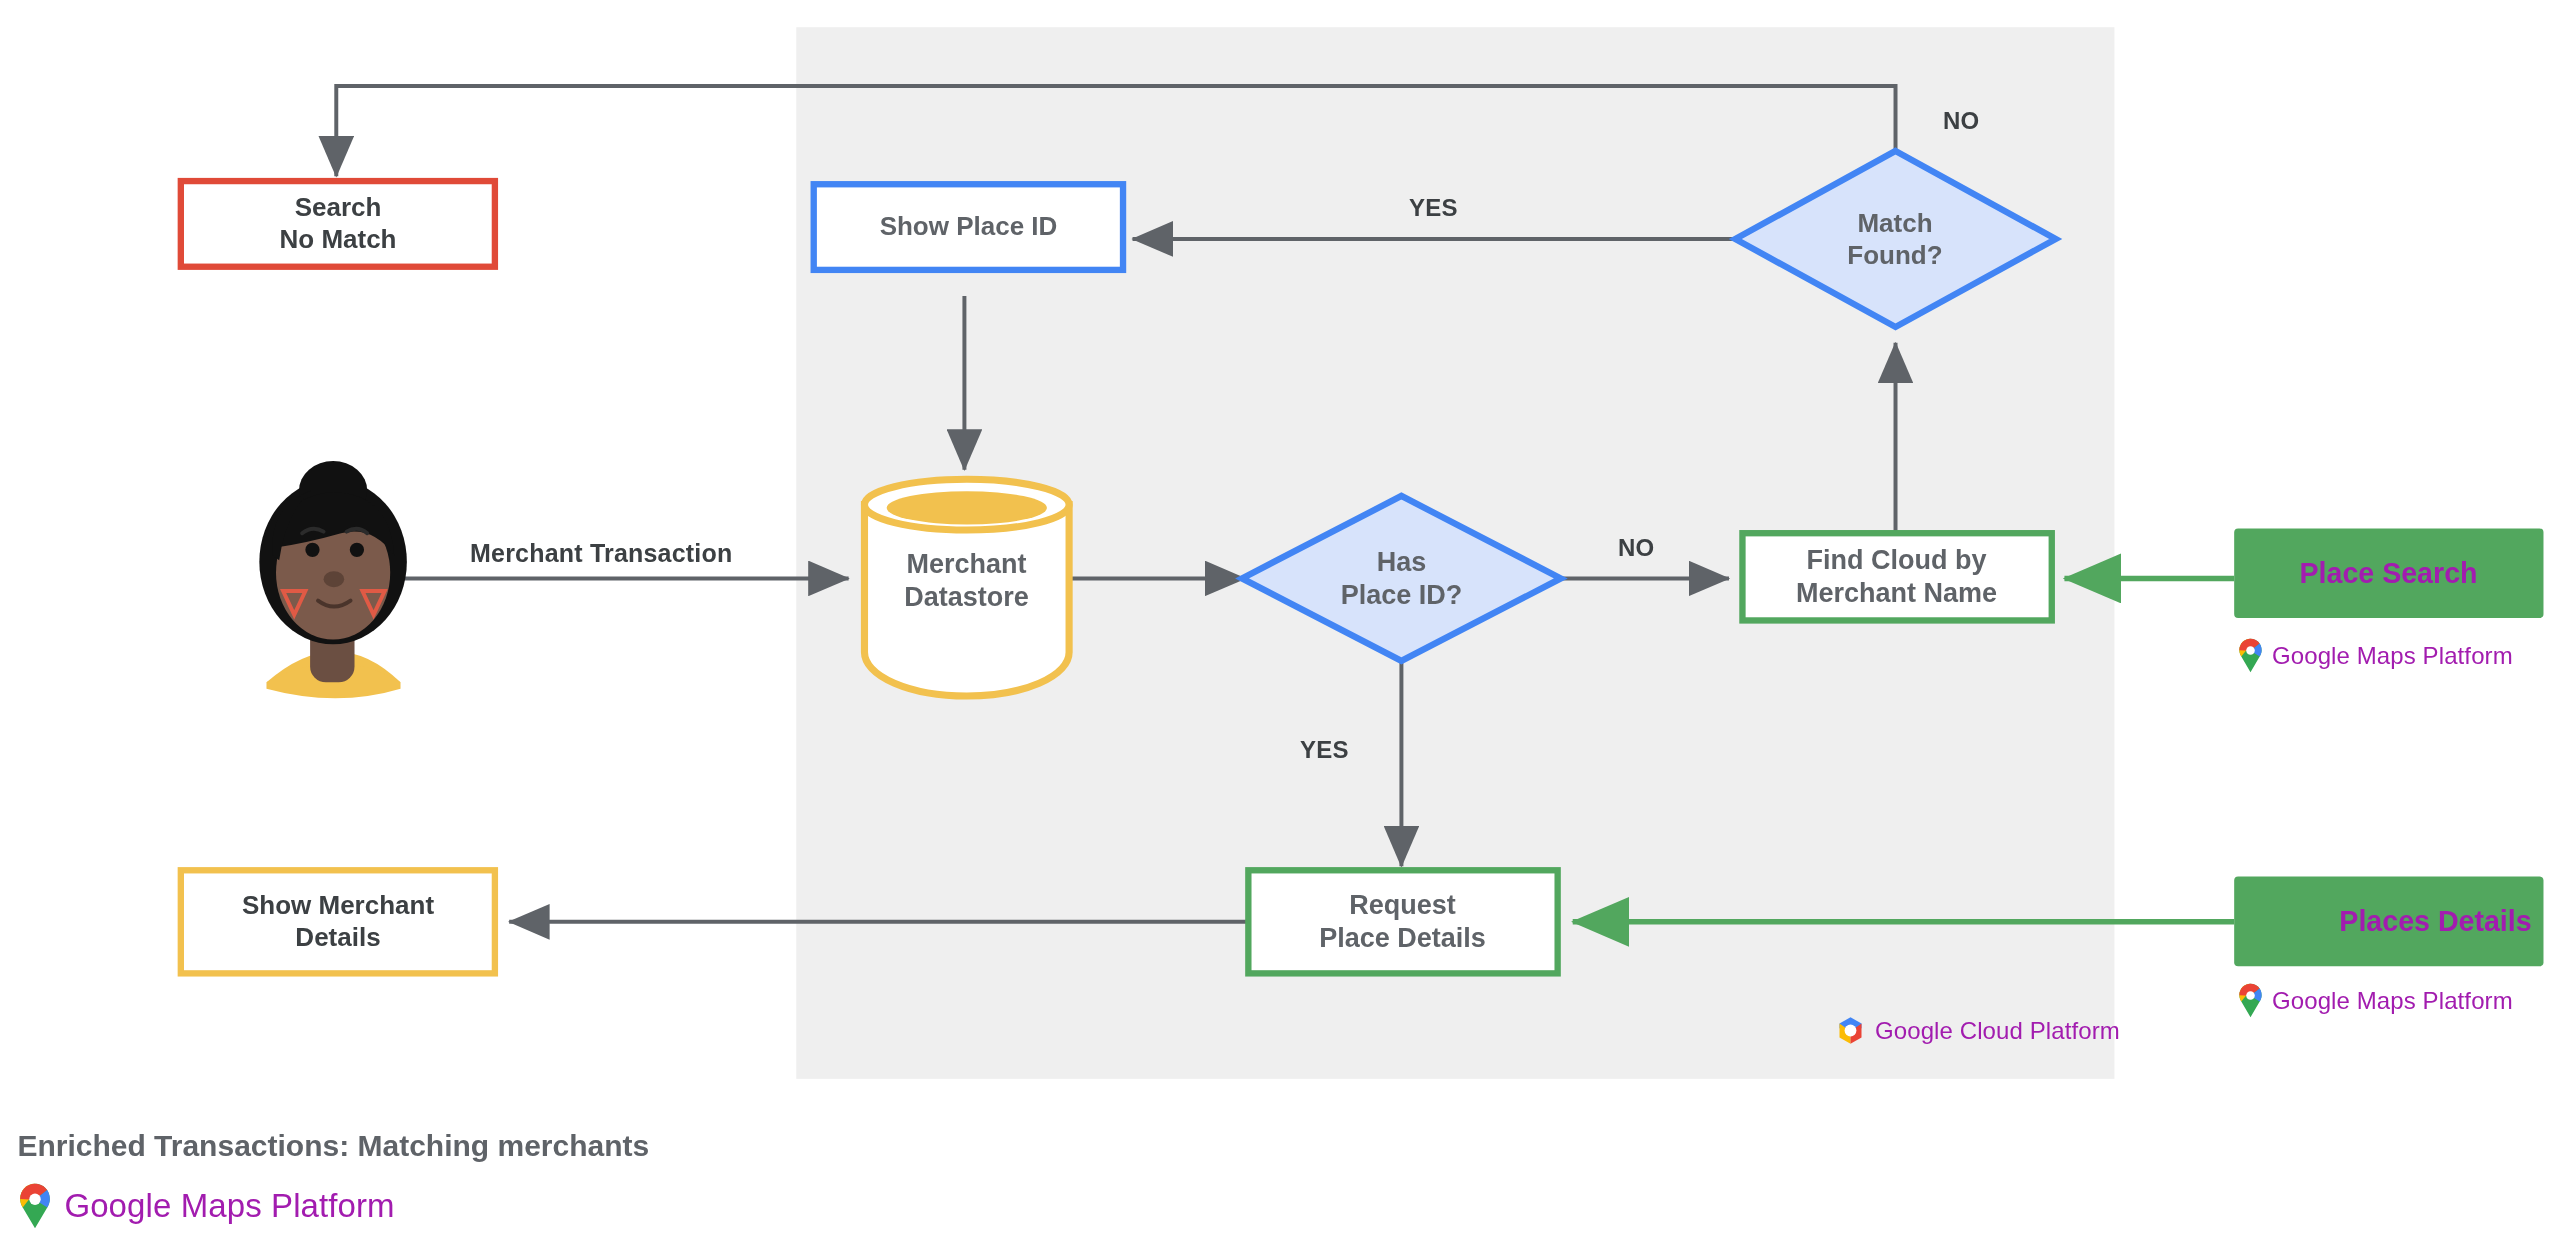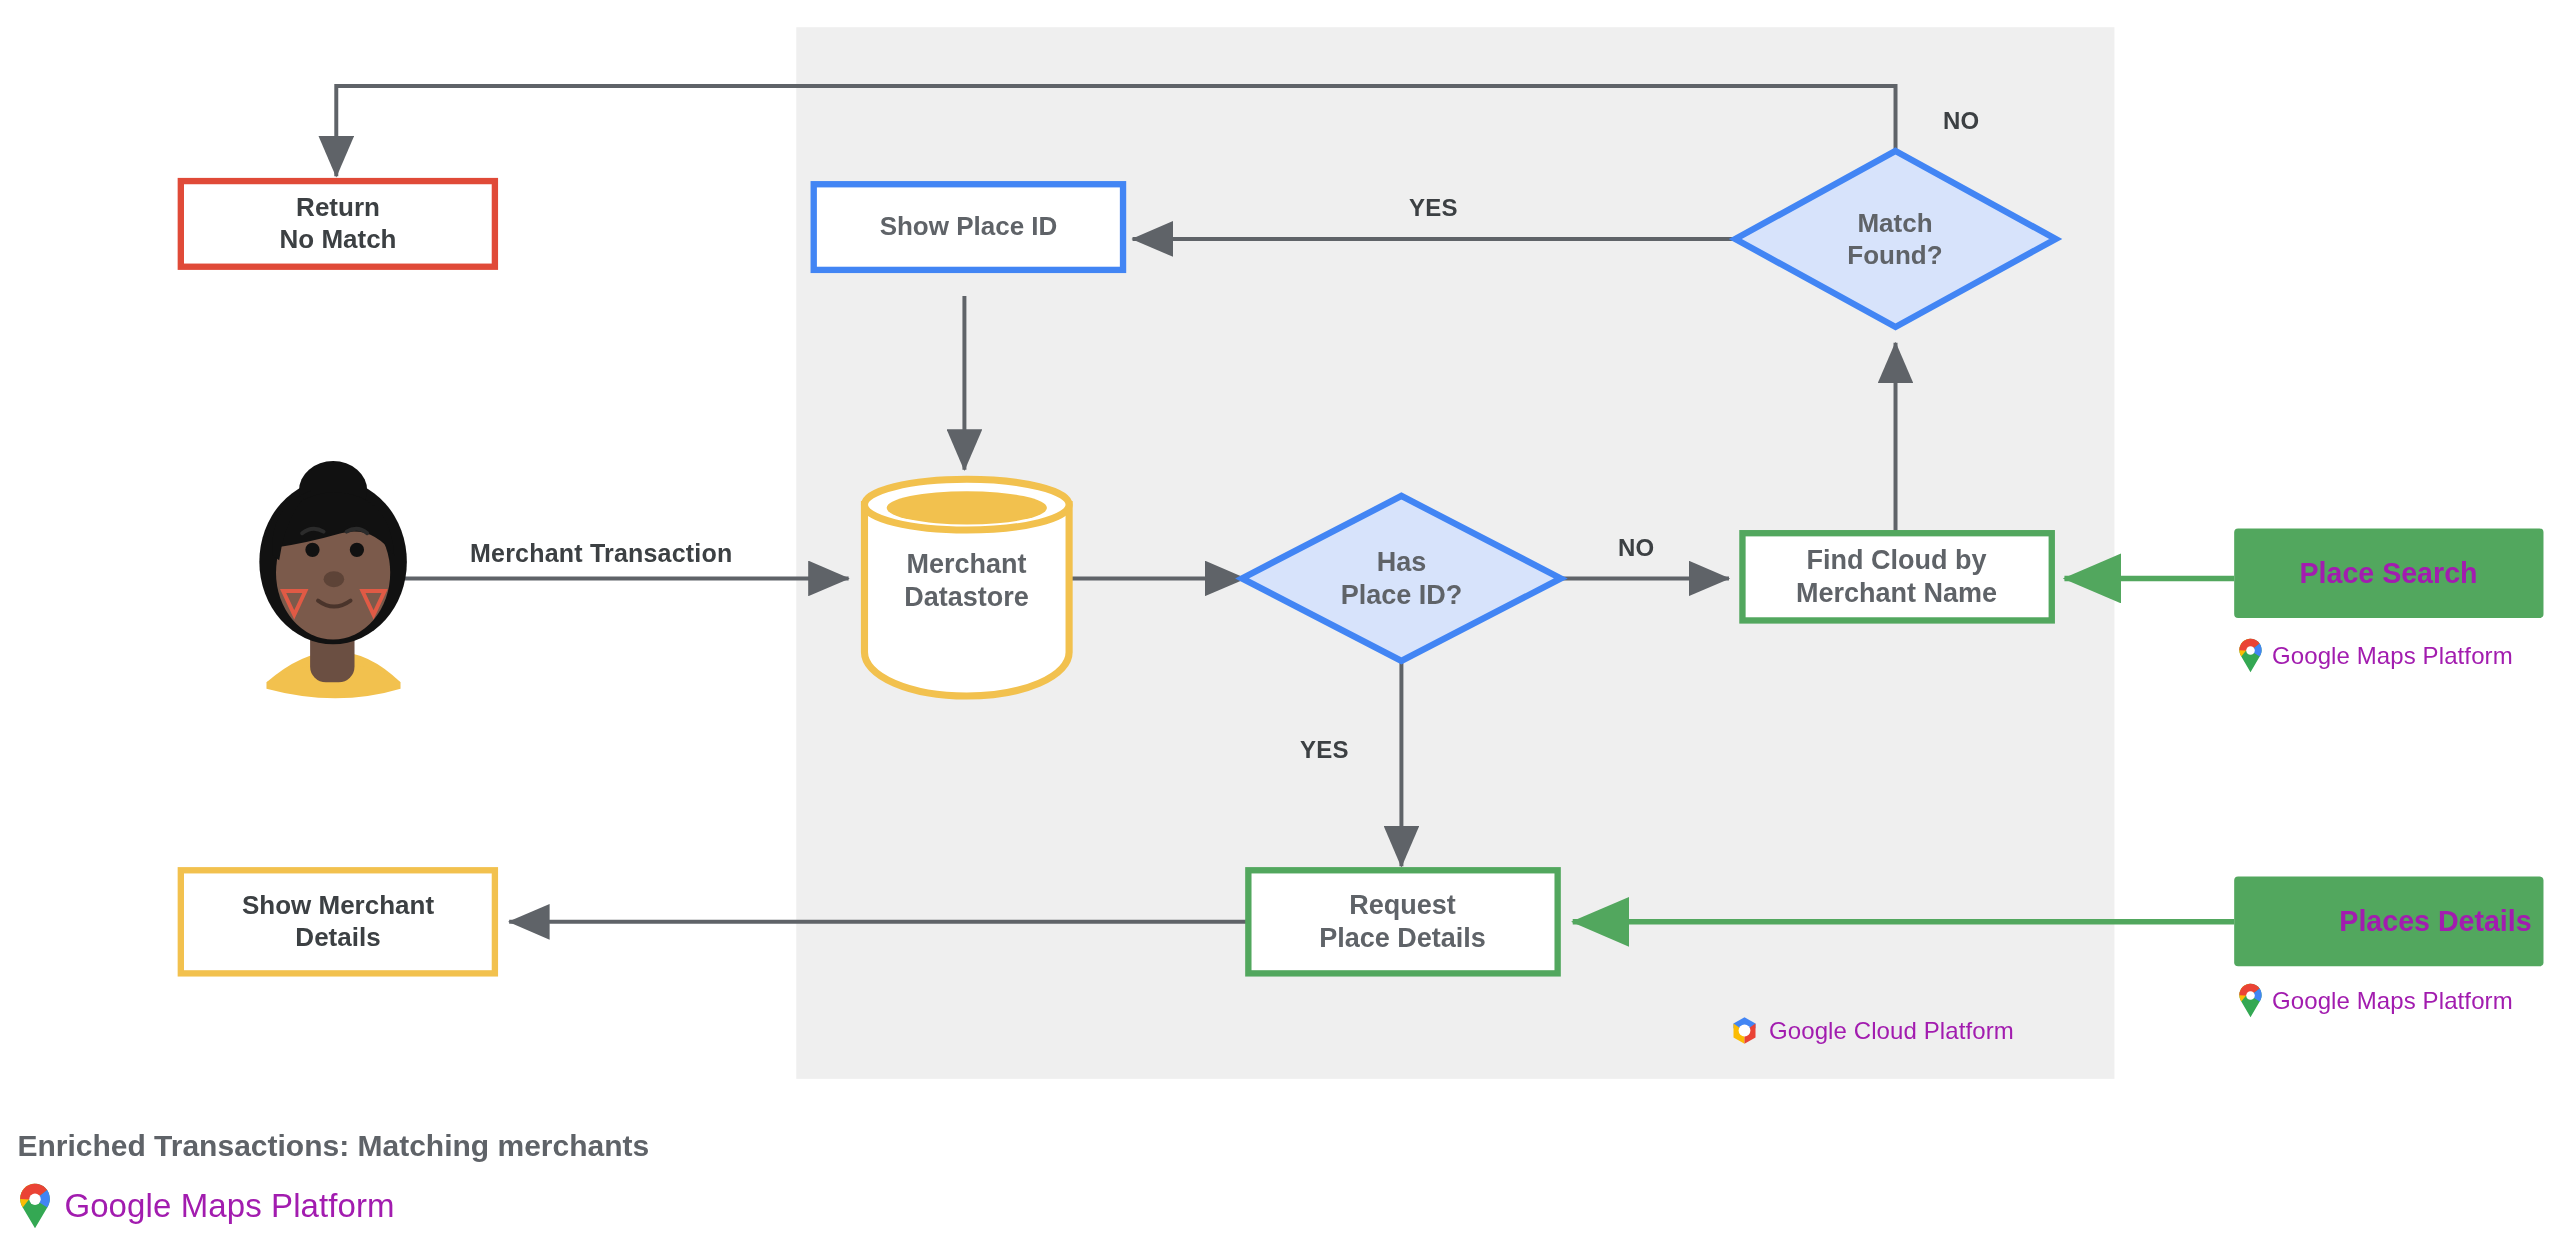--- a/index.html
+++ b/index.html
@@ -154,21 +154,21 @@
 
       <ellipse cx="421" cy="730" rx="13" ry="10" fill="#5d4337"></ellipse>
 
       <path d="M401,757 Q421,772 442,757" fill="none" stroke="#4a342b" stroke-width="5" stroke-linecap="round"></path>
 
       <path d="M357,745 L385,745 L371,775 Z" fill="none" stroke="#e05a45" stroke-width="5"></path>
       <path d="M457,745 L485,745 L471,775 Z" fill="none" stroke="#e05a45" stroke-width="5"></path>
     </g>
   </svg>
 
-  <div class="node-label dark-label" style="left:181px;  top:181px;  width:314px; height:86px; font-size:26px;">Return
+  <div class="node-label dark-label" style="left:181px;  top:181px;  width:314px; height:86px; font-size:26px;">Search
 No Match</div>
 
   <div class="node-label" style="left:814px; top:184px; width:309px; height:86px; font-size:26px;">Show Place ID</div>
 
   <div class="node-label" style="left:864px; top:533px; width:205px; height:95px; font-size:27px;">Merchant
 Datastore</div>
 
   <div class="node-label" style="left:1735px; top:195px; width:320px; height:89px; font-size:26px;">Match
 Found?</div>
 
@@ -213,21 +213,21 @@
     <svg width="27" height="35" viewBox="0 0 34 44">
       <path d="M17 1 C9 1 3 7.4 3 15.4 c0 3 1 5.6 2.4 7.9 L17 43 l11.6-19.7 c1.4-2.3 2.4-4.9 2.4-7.9 C31 7.4 25 1 17 1 z" fill="#34a853"></path>
       <path d="M5.4 23.3 C4 21 3 18.4 3 15.4 C3 7.4 9 1 17 1 l-5 14 z" fill="#fbbc04"></path>
       <path d="M3 15.4 C3 7.4 9 1 17 1 c4.8 0 9 2.3 11.5 5.9 L17 16 z" fill="#ea4335"></path>
       <path d="M28.5 6.9 C30.1 9.2 31 12.2 31 15.4 c0 3-1 5.6-2.4 7.9 L17 16 z" fill="#4285f4"></path>
       <circle cx="17" cy="15.6" r="5.4" fill="#ffffff"></circle>
     </svg>
     <span class="brand-text">Google Maps Platform</span>
   </div>
 
-  <div class="brand-row" style="left:1728px; top:1014px;">
+  <div class="brand-row" style="left:1834px; top:1014px;">
     <svg width="33" height="33" viewBox="0 0 42 42">
       <path d="M21 4 L35 12 L35 18 L21 22 L7 18 L7 12 Z" fill="#4285f4"></path>
       <path d="M7 12 L7 30 L21 38 L21 22 Z" fill="#fbbc04"></path>
       <path d="M35 12 L35 30 L21 38 L21 22 Z" fill="#ea4335"></path>
       <circle cx="21" cy="21" r="7.5" fill="#ffffff"></circle>
     </svg>
     <span class="brand-text">Google Cloud Platform</span>
   </div>
 
   <div class="footer-title" style="left:17.4px; top:1129px;">Enriched Transactions: Matching merchants</div>

